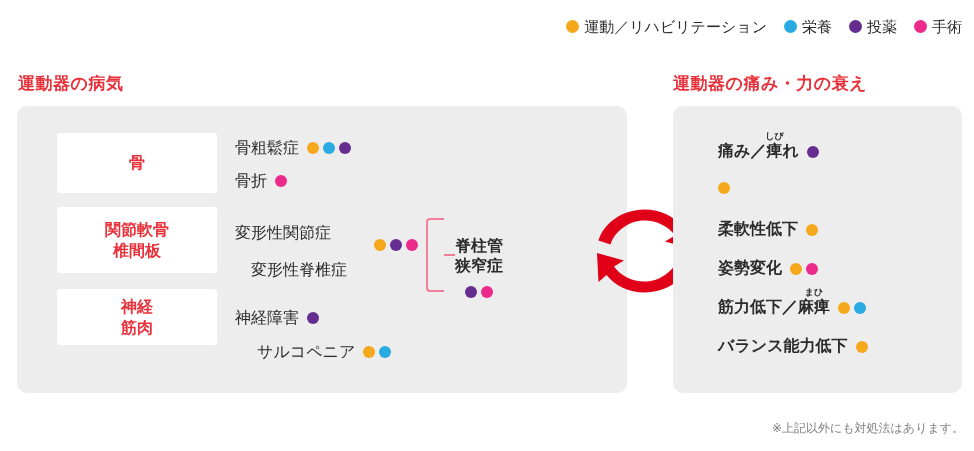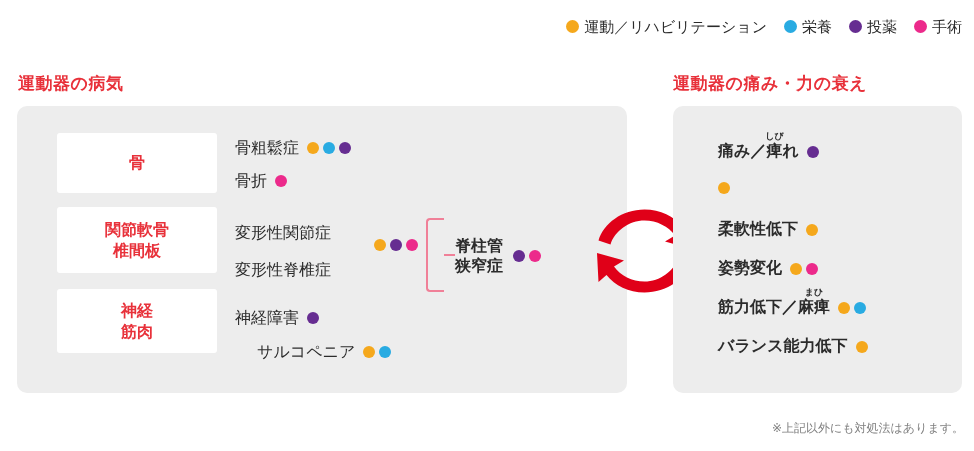--- a/index.html
+++ b/index.html
@@ -91,21 +91,21 @@
     align-items: center;
     justify-content: center;
     text-align: center;
     color: #e8313a;
     font-size: 16px;
     font-weight: bold;
     line-height: 1.32;
   }
   #cat-box-0 { top: 27px; height: 60px; }
   #cat-box-1 { top: 101px; height: 66px; text-align: center; }
-  #cat-box-2 { top: 183px; height: 64px; }
+  #cat-box-2 { top: 183px; height: 56px; }
   .cat-box span { display: block; }
 
   
   .disease {
     position: absolute;
     display: flex;
     align-items: center;
     gap: 8px;
     font-size: 16px;
     font-weight: normal;
@@ -123,21 +123,21 @@
     height: 12px;
     border-radius: 50%;
     display: block;
     flex: 0 0 auto;
   }
 
   
   #dis-0 { left: 218px; top: 34px; }
   #dis-1 { left: 218px; top: 67px; }
   #dis-2 { left: 218px; top: 119px; }
-  #dis-3 { left: 218px; top: 156px; }
+  #dis-3 { left: 234px; top: 156px; }
   #dis-4 { left: 218px; top: 204px; }
   #dis-5 { left: 218px; top: 238px; margin-left: 22px; }
 
   
   #dis-pair-dots {
     position: absolute;
     left: 357px;
     top: 133px;
   }
 
@@ -163,20 +163,21 @@
     background: #f08098;
     transform: translateY(-50%);
   }
   #combined {
     position: absolute;
     left: 438px;
     top: 130px;
     display: flex;
     align-items: center;
     gap: 10px;
+    flex-direction: column;
   }
   #combined .combined-text {
     font-size: 16px;
     font-weight: bold;
     color: #2b2b2b;
     line-height: 1.25;
     white-space: nowrap;
   }
 
   

